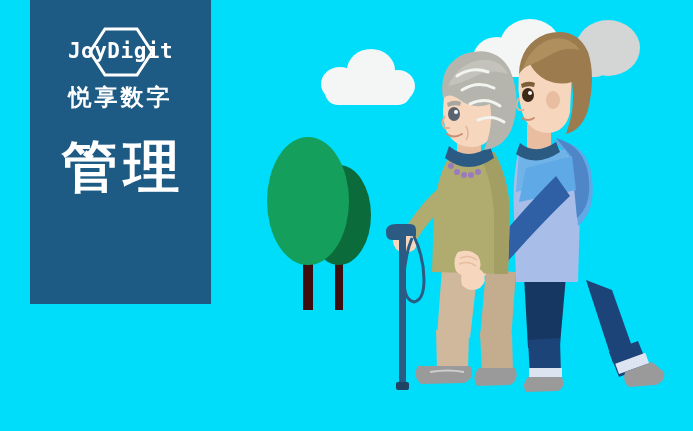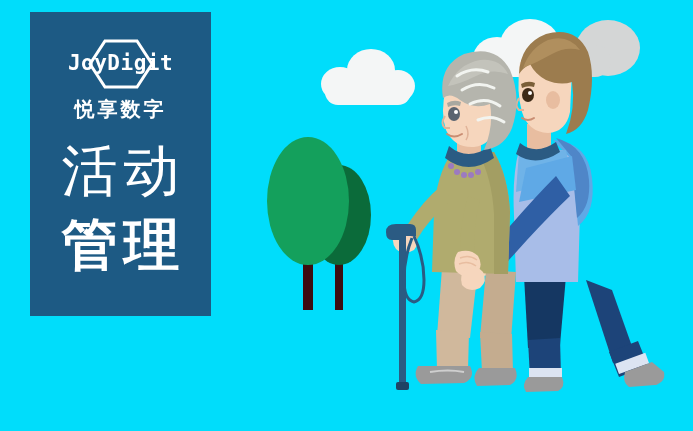--- a/index.html
+++ b/index.html
@@ -17,21 +17,21 @@
     width: 693px;
     height: 431px;
     background: #00ddfb;
     overflow: hidden;
   }
 
   
   #title-panel {
     position: absolute;
     left: 30px;
-    top: 12px;
+    top: 0px;
     width: 181px;
     height: 304px;
     background: #1d5a84;
     z-index: 40;
   }
   #logo-block {
     position: absolute;
     left: 0;
     top: 26px;
     width: 181px;
@@ -62,21 +62,21 @@
     font-family: "DejaVu Sans Mono", monospace;
     font-size: 21px;
     font-weight: bold;
     letter-spacing: 0.5px;
     line-height: 26px;
     white-space: nowrap;
   }
   #logo-cn {
     margin-top: 6px;
     color: #ffffff;
-    font-size: 20px;
+    font-size: 23px;
     font-weight: bold;
     letter-spacing: 3px;
     line-height: 26px;
   }
 
   #headline {
     position: absolute;
     left: 0;
     top: 126px;
     width: 181px;
@@ -263,19 +263,18 @@
           <svg width="66" height="50" viewBox="0 0 66 50" xmlns="http://www.w3.org/2000/svg">
             <polygon points="17,2 49,2 64,25 49,48 17,48 2,25" fill="none" stroke="#ffffff" stroke-width="3"></polygon>
           </svg>
         </div>
         <div id="logo-wordmark">JoyDigit</div>
       </div>
       <div id="logo-cn">悦享数字</div>
     </div>
 
     <div id="headline">
-      <div class="headline-line thin">活动</div>
       <div class="headline-line bold">管理</div>
     </div>
 
   </div>
 
 </div>
 
 </body></html>

